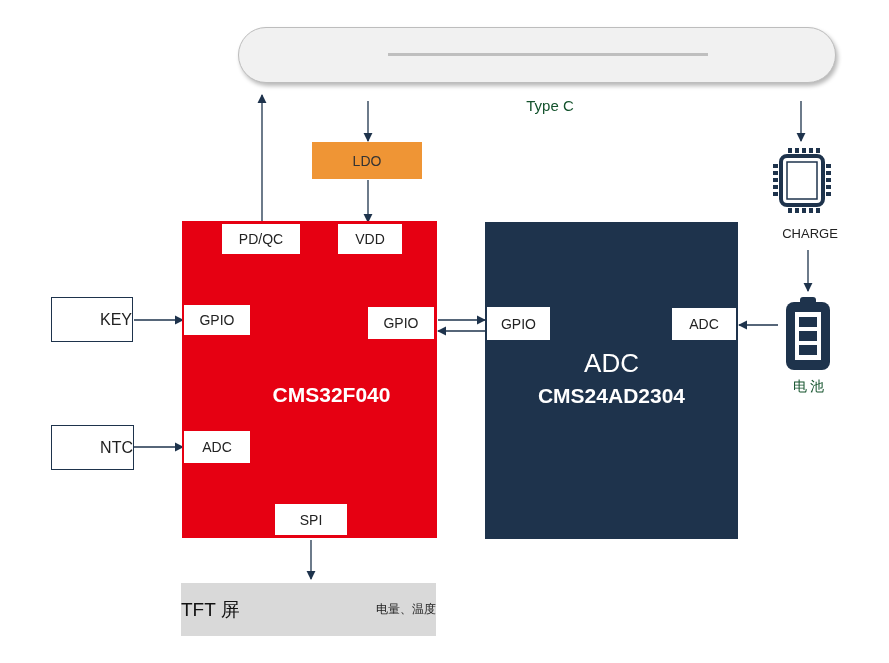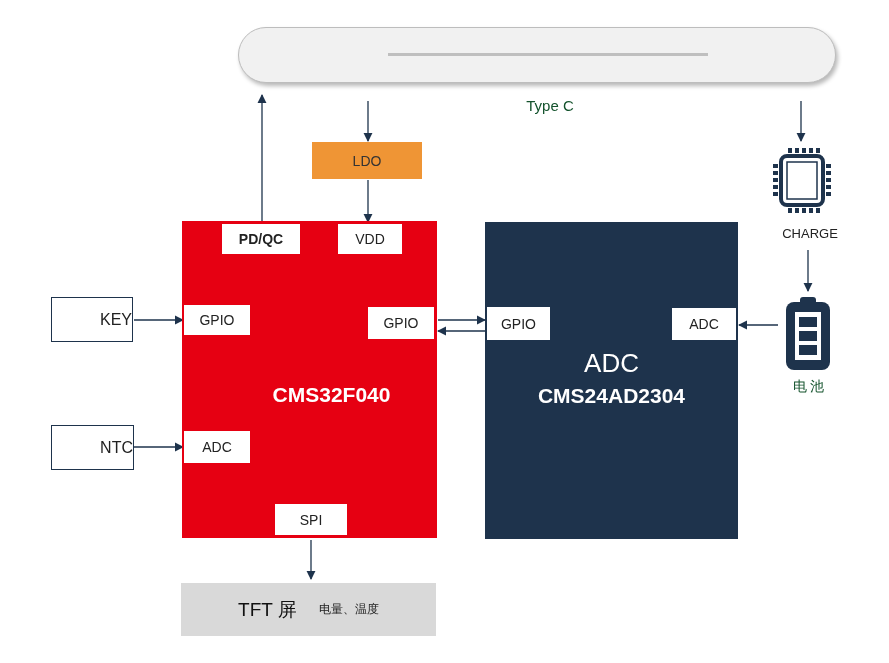--- a/index.html
+++ b/index.html
@@ -24,21 +24,21 @@
          justify-content:center; font-size:14px; color:#222; }
 
   .blk-title { position:absolute; left:0; width:100%; text-align:center; color:#fff; }
   .blk-name { font-size:26px; }
   .blk-part { font-size:21px; font-weight:bold; }
 
   .ext { position:absolute; border:1px solid #1e334c; background:#fff; box-sizing:border-box;
          display:flex; align-items:center; justify-content:flex-end; font-size:16px; color:#222; }
 
   .tft { left:181px; top:583px; width:255px; height:53px; background:#d9d9d9;
-         display:flex; align-items:center; justify-content:center; }
+         display:flex; align-items:center; justify-content:space-between; }
   .tft-main { font-size:19px; color:#111; margin-right:22px; }
   .tft-sub { font-size:12px; color:#222; }
 
   .charge-label { left:770px; top:226px; width:80px; text-align:center; font-size:13px; color:#222; }
   .battery-label { left:780px; top:378px; width:60px; text-align:center; font-size:14px; color:#14532d; letter-spacing:3px; }
 </style>
 </head>
 <body>
 
 <svg id="wires" xmlns="http://www.w3.org/2000/svg">
@@ -74,21 +74,21 @@
 
 <div class="abs typec-bar"></div>
 <div class="abs typec-slot"></div>
 <div class="abs typec-label">Type C</div>
 
 <div class="abs ldo">
   <span>LDO</span>
 </div>
 
 <div class="abs mcu">
-  <div class="pin" style="left:40px; top:3px; width:78px; height:30px;font-weight:bold;">
+  <div class="pin" style="left:40px; top:3px; width:78px; height:30px;">
     <span>PD/QC</span>
   </div>
   <div class="pin" style="left:156px; top:3px; width:64px; height:30px;">
     <span>VDD</span>
   </div>
   <div class="pin" style="left:2px; top:84px; width:66px; height:30px;">
     <span>GPIO</span>
   </div>
   <div class="pin" style="left:186px; top:86px; width:66px; height:32px;">
     <span>GPIO</span>

